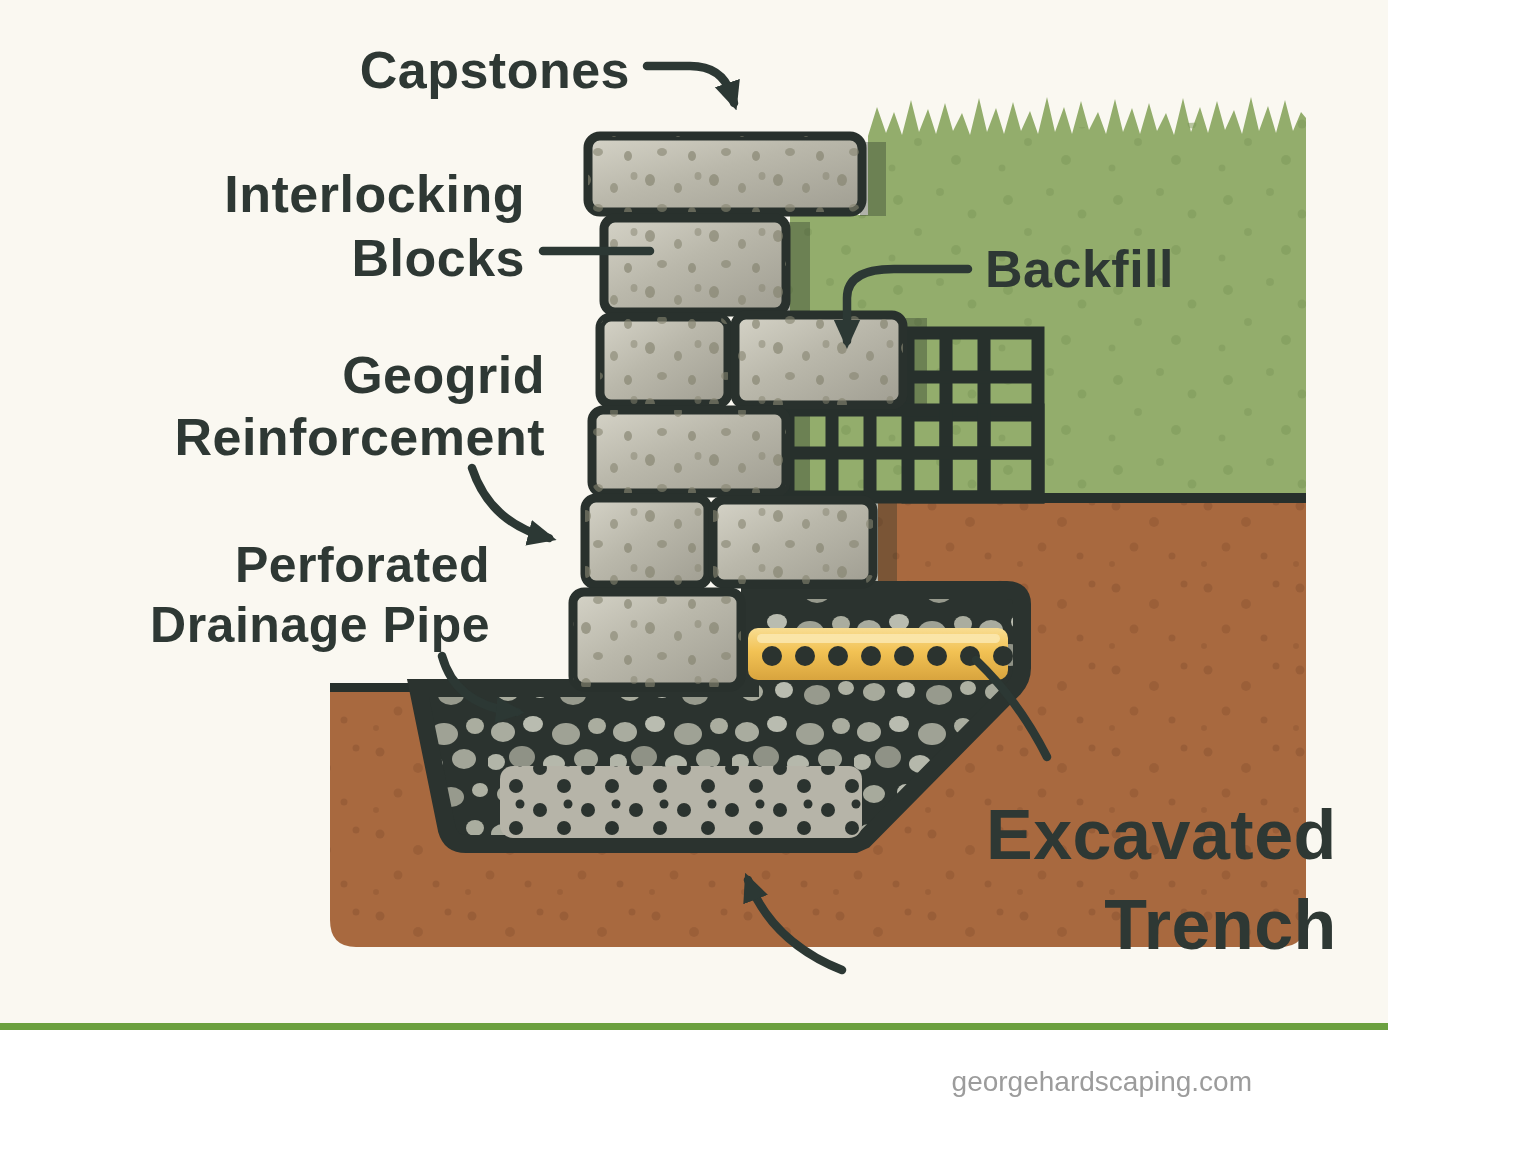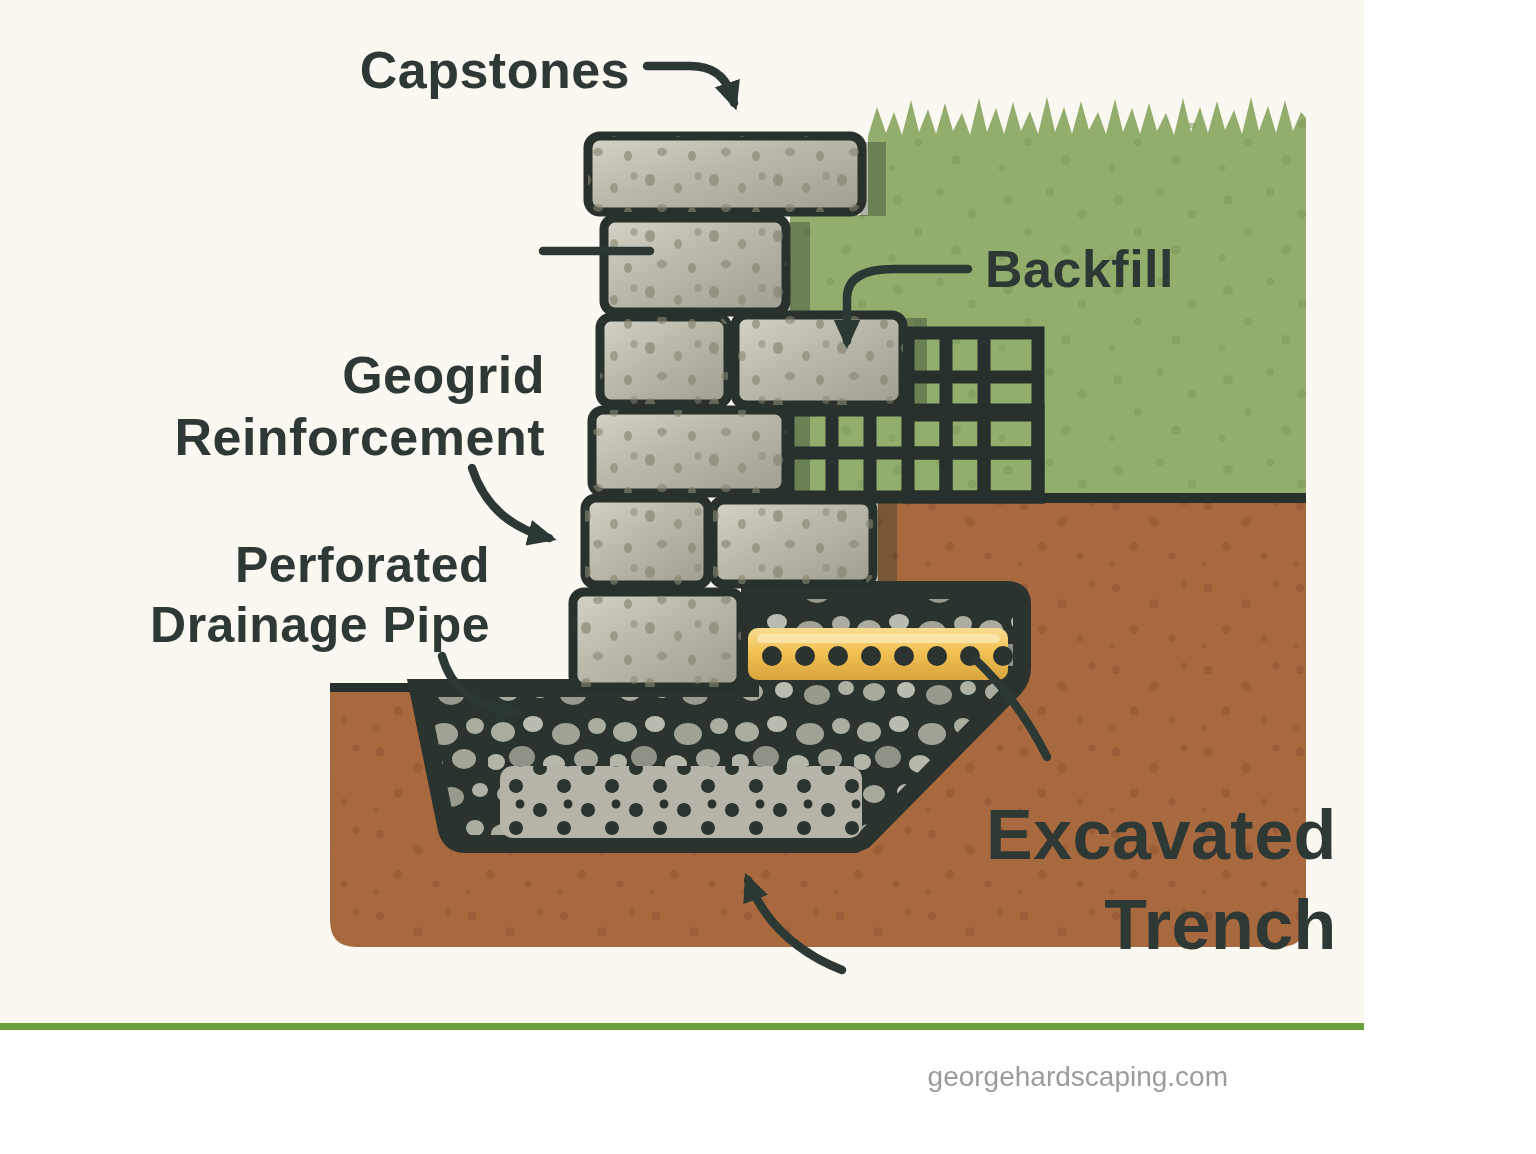--- a/index.html
+++ b/index.html
@@ -1,31 +1,31 @@
 <!DOCTYPE html>
 <html><head>
 <meta charset="utf-8">
 <style>
   html,body{margin:0;padding:0;background:#ffffff;}
   .page{position:relative;width:1364px;height:1154px;overflow:hidden;background:#ffffff;
-        font-family:"Liberation Sans",sans-serif;}
+        font-family:"Liberation Sans",sans-serif;padding-left:24px;}
   .canvas-top{position:absolute;left:0;top:0;width:1536px;height:1023px;background:#faf8f1;}
   .divider{position:absolute;left:0;top:1023px;width:1536px;height:7px;background:#6ba03f;}
   .scene{position:absolute;left:0;top:0;width:1536px;height:1154px;}
   .lbl{position:absolute;white-space:pre-line;color:#2e3834;font-weight:bold;letter-spacing:.5px;text-align:right;}
   .lbl.right{text-align:right;}
   .lbl-capstones{left:280px;top:40px;width:350px;font-size:52px;line-height:60px;}
   .lbl-interlocking{left:140px;top:162px;width:385px;font-size:52px;line-height:64px;}
   .lbl-geogrid{left:150px;top:344px;width:395px;font-size:52px;line-height:62px;}
   .lbl-drainage{left:100px;top:535px;width:390px;font-size:50px;line-height:60px;}
   .lbl-backfill{left:985px;top:240px;font-size:52px;line-height:58px;}
   .lbl-trench{left:986px;top:790px;font-size:70px;line-height:90px;}
   .footer-text{position:absolute;right:136px;top:1060px;text-align:right;}
   .footer-brand{font-size:31px;font-weight:bold;color:#3e3e3e;line-height:36px;}
-  .footer-site{font-size:28px;color:#9c9c9c;line-height:34px;}
+  .footer-site{font-size:28px;color:#9c9c9c;line-height:34px;margin-top:5px;}
   .logo{position:absolute;left:1420px;top:1052px;width:82px;height:82px;}
 </style>
 </head>
 <body>
 
 <div class="page">
   <div class="canvas-top"></div>
   <div class="divider"></div>
 
   <svg class="scene" viewBox="0 0 1536 1154">
@@ -203,20 +203,22 @@
       <path d="M543,251 L650,251"></path>
       <path d="M968,269 L894,269 Q847,269 847,298 L847,341" marker-end="url(#ah)"></path>
       <path d="M472,468 Q490,523 549,538" marker-end="url(#ah)"></path>
       <path d="M442,656 Q456,706 517,712" marker-end="url(#ah)"></path>
       <path d="M976,660 Q1018,700 1047,757"></path>
       <path d="M842,970 Q772,942 748,880" marker-end="url(#ah)"></path>
     </g>
   </svg>
 
   <div class="lbl right lbl-capstones">Capstones</div>
+  <div class="lbl right lbl-interlocking">Interlocking
+Blocks</div>
   <div class="lbl right lbl-drainage">Perforated
 Drainage Pipe</div>
   <div class="lbl right lbl-geogrid">Geogrid
 Reinforcement</div>
   <div class="lbl lbl-backfill">Backfill</div>
   <div class="lbl lbl-trench">Excavated
 Trench</div>
 
   <div class="footer-text">
     <div class="footer-site">georgehardscaping.com</div>

